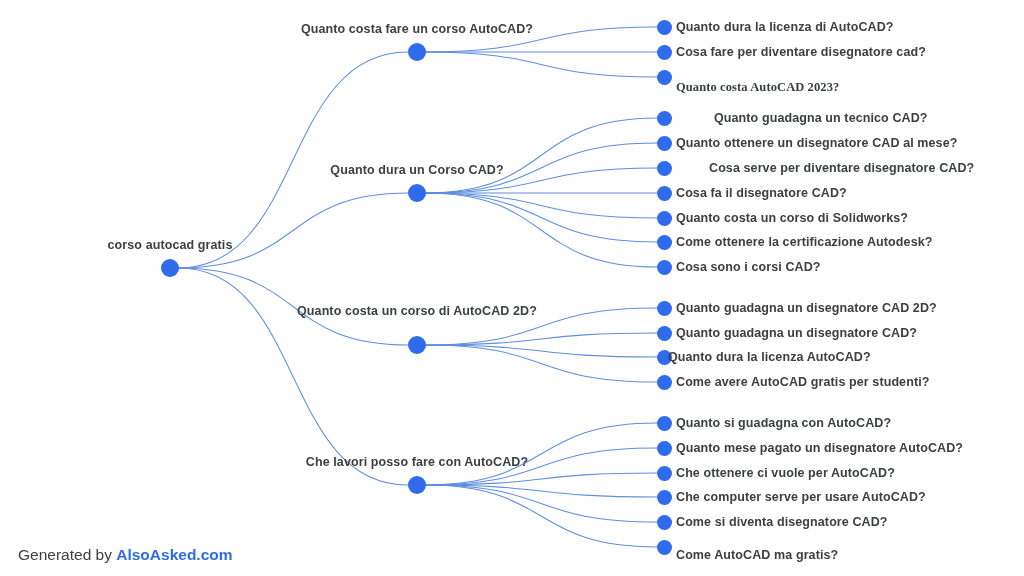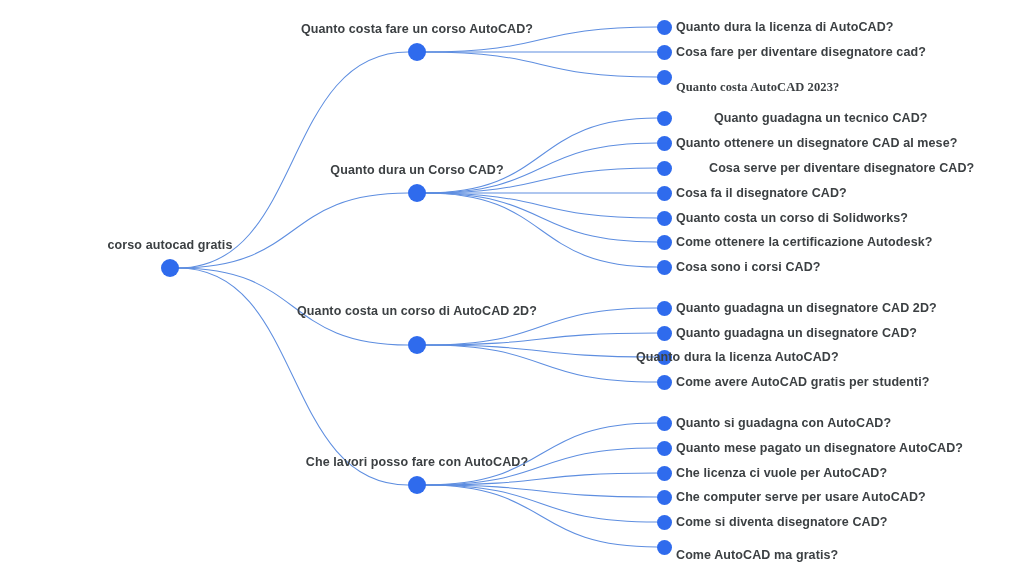--- a/index.html
+++ b/index.html
@@ -134,33 +134,36 @@
       <div class="node-label leaf-label" style="left: 676px; top: 242px;">Come ottenere la certificazione Autodesk?</div>
       <div class="node leaf" style="left: 656.5px; top: 259.5px; background: rgb(47, 107, 237);"></div>
       <div class="node-label leaf-label" style="left: 676px; top: 267px;">Cosa sono i corsi CAD?</div>
       <div class="node branch" style="left: 408px; top: 336px; background: rgb(47, 107, 237);"></div>
       <div class="node-label centered" style="left: 417px; top: 304px;">Quanto costa un corso di AutoCAD 2D?</div>
       <div class="node leaf" style="left: 656.5px; top: 300.5px; background: rgb(47, 107, 237);"></div>
       <div class="node-label leaf-label" style="left: 676px; top: 308px;">Quanto guadagna un disegnatore CAD 2D?</div>
       <div class="node leaf" style="left: 656.5px; top: 325.5px; background: rgb(47, 107, 237);"></div>
       <div class="node-label leaf-label" style="left: 676px; top: 333px;">Quanto guadagna un disegnatore CAD?</div>
       <div class="node leaf" style="left: 656.5px; top: 349.5px; background: rgb(47, 107, 237);"></div>
-      <div class="node-label leaf-label" style="left: 636px; top: 357px;">Quanto dura la licenza AutoCAD?</div>
+      <div class="node-label leaf-label" style="left: 668px; top: 357px;">Quanto dura la licenza AutoCAD?</div>
       <div class="node leaf" style="left: 656.5px; top: 374.5px; background: rgb(47, 107, 237);"></div>
       <div class="node-label leaf-label" style="left: 676px; top: 382px;">Come avere AutoCAD gratis per studenti?</div>
       <div class="node branch" style="left: 408px; top: 476px; background: rgb(47, 107, 237);"></div>
       <div class="node-label centered" style="left: 417px; top: 455px;">Che lavori posso fare con AutoCAD?</div>
       <div class="node leaf" style="left: 656.5px; top: 415.5px; background: rgb(47, 107, 237);"></div>
       <div class="node-label leaf-label" style="left: 676px; top: 423px;">Quanto si guadagna con AutoCAD?</div>
       <div class="node leaf" style="left: 656.5px; top: 440.5px; background: rgb(47, 107, 237);"></div>
       <div class="node-label leaf-label" style="left: 676px; top: 448px;">Quanto mese pagato un disegnatore AutoCAD?</div>
       <div class="node leaf" style="left: 656.5px; top: 465.5px; background: rgb(47, 107, 237);"></div>
-      <div class="node-label leaf-label" style="left: 676px; top: 473px;">Che licenza ci vuole per AutoCAD?</div>
+      <div class="node-label leaf-label" style="left: 676px; top: 473px;">Che ottenere ci vuole per AutoCAD?</div>
       <div class="node leaf" style="left: 656.5px; top: 489.5px; background: rgb(47, 107, 237);"></div>
       <div class="node-label leaf-label" style="left: 676px; top: 497px;">Che computer serve per usare AutoCAD?</div>
       <div class="node leaf" style="left: 656.5px; top: 514.5px; background: rgb(47, 107, 237);"></div>
       <div class="node-label leaf-label" style="left: 676px; top: 522px;">Come si diventa disegnatore CAD?</div>
       <div class="node leaf" style="left: 656.5px; top: 539.5px; background: rgb(47, 107, 237);"></div>
       <div class="node-label leaf-label" style="left: 676px; top: 547px; margin-top: 8px;">Come AutoCAD ma gratis?</div>
     </div>
 
+  <div id="footer">
+    <span class="plain">Generated by </span><span class="brand">AlsoAsked.com</span>
+  </div>
 
 </div>
 
 </body></html>

